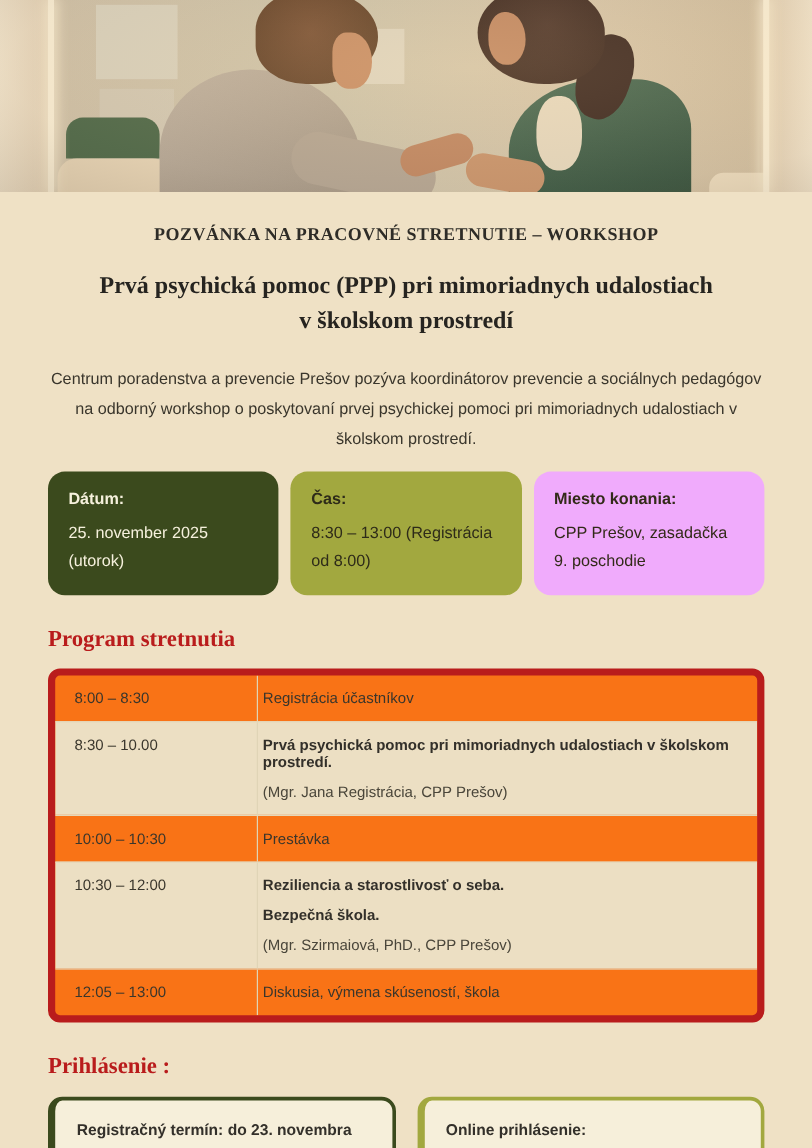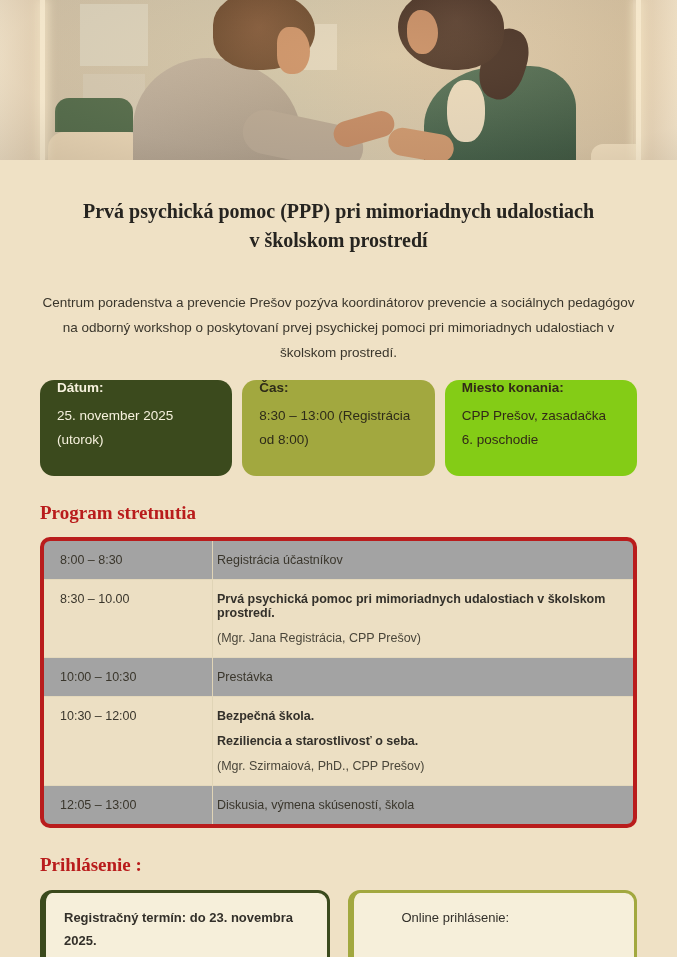--- a/index.html
+++ b/index.html
@@ -37,51 +37,51 @@
   .woman-blazer { left:424px; top:66px; width:152px; height:104px; background:linear-gradient(160deg,#486d58,#35523f); border-radius:52% 30% 6% 14% / 58% 40% 4% 8%; }
   .woman-blouse { left:447px; top:80px; width:38px; height:62px; background:#e9ddc4; border-radius:45%; }
   .woman-hand1 { left:333px; top:116px; width:62px; height:26px; background:#c28a66; border-radius:13px; transform:rotate(-16deg); }
   .woman-hand2 { left:388px; top:131px; width:66px; height:28px; background:#cb9770; border-radius:14px; transform:rotate(10deg); }
   .glow { left:0; top:0; width:100%; height:100%;
           background:radial-gradient(ellipse at 58% 35%, rgba(252,206,142,.18) 0%, rgba(150,110,70,.10) 70%, rgba(90,65,40,.18) 100%); }
 
   
   .header { text-align:center; padding:28px 40px 0; }
   .eyebrow { font-size:15px; font-weight:600; letter-spacing:.4px; color:#2e2c27; }
-  .title   { margin-top:9px; font-size:20px; font-weight:700; line-height:1.45; color:#262420; }
-  .intro   { margin:36px auto 0; max-width:596px; font-size:13.5px; line-height:1.85; color:#3a362c; text-align:center; }
+  .title   { margin-top:19px; font-size:20px; font-weight:700; line-height:1.45; color:#262420; }
+  .intro   { margin:22px auto 0; max-width:596px; font-size:13.5px; line-height:1.85; color:#3a362c; text-align:center; }
 
   
   .cards { display:flex; gap:10px; padding:14px 40px 0; }
-  .card  { flex:1; border-radius:14px; padding:0 17px; min-height:96px; }
+  .card  { flex:1; border-radius:14px; padding:15px 17px; min-height:96px; }
   .card .lbl { font-size:13.5px; font-weight:700; }
   .card .val { margin-top:9px; font-size:13.5px; line-height:1.8; white-space:pre-line; }
   .card-date  { background:#3b4a1d; color:#f6f1dd; }
   .card-time  { background:#a2a83f; color:#2e2b19; }
-  .card-venue { background:#84cc16; color:#322a18; }
+  .card-venue { background:#f0abfc; color:#322a18; }
 
   
   .section-h { padding:26px 40px 0; font-size:19px; font-weight:700; color:#b91c1c; }
-  .program { margin:13px 40px 0; border:4px solid #b91c1c; border-radius:10px; overflow:hidden; background:#a3a3a3; }
+  .program { margin:13px 40px 0; border:6px solid #b91c1c; border-radius:10px; overflow:hidden; background:#f97316; }
   .prow { display:grid; grid-template-columns:168px 1fr; border-top:1px solid #e4d8bb; }
   .prow:first-child { border-top:none; }
   .prow.alt { background:#ecdfc3; }
   .ptime { padding:12px 16px; font-size:12.5px; color:#3a362c; }
   .pdesc { padding:12px 4px; font-size:12.5px; border-left:1px solid #e0d4b6; }
   .pdesc p + p { margin-top:11px; }
   .pdesc .b { font-weight:700; color:#33302a; }
   .pdesc .sp { color:#4a463a; }
 
   
   .signup-cards { display:flex; gap:18px; padding:14px 40px 0; }
   .scard { flex:1; background:#f6efda; border-radius:12px; padding:14px 18px; min-height:84px; font-size:13px; line-height:1.75; color:#33302a; }
   .scard-deadline { border:3px solid #3b4a1d; border-left-width:6px; }
   .scard-online   { border:3px solid #a2a83f; border-left-width:6px; }
   .scard .b { font-weight:700; }
-  .online-label { font-weight:400;margin-left:30px; }
+  .online-label { font-weight:700; }
 </style>
 </head>
 <body>
 
 <div class="banner">
   <div class="wall-mid"></div>
   <div class="poster1"></div>
   <div class="poster2"></div>
   <div class="poster3"></div>
   <div class="cabinet-green"></div>
@@ -99,41 +99,42 @@
   <div class="woman-hand1"></div>
   <div class="woman-hand2"></div>
   <div class="wall-left"></div>
   <div class="wall-right"></div>
   <div class="lightstrip-left"></div>
   <div class="lightstrip-right"></div>
   <div class="glow"></div>
 </div>
 
 <div class="header">
+  <div class="eyebrow serif">POZVÁNKA NA PRACOVNÉ STRETNUTIE – WORKSHOP</div>
   <div class="title serif">
     <span>Prvá psychická pomoc (PPP) pri mimoriadnych udalostiach</span><br>
     <span>v školskom prostredí</span>
   </div>
   <div class="intro">Centrum poradenstva a prevencie Prešov pozýva koordinátorov prevencie a sociálnych pedagógov na odborný workshop o poskytovaní prvej psychickej pomoci pri mimoriadnych udalostiach v školskom prostredí.</div>
 </div>
 
 <div class="cards">
   <div class="card card-date">
     <div class="lbl">Dátum:</div>
     <div class="val">25. november 2025
 (utorok)</div>
   </div>
   <div class="card card-time">
     <div class="lbl">Čas:</div>
     <div class="val">8:30 – 13:00 (Registrácia od 8:00)</div>
   </div>
   <div class="card card-venue">
     <div class="lbl">Miesto konania:</div>
     <div class="val">CPP Prešov, zasadačka
-6. poschodie</div>
+9. poschodie</div>
   </div>
 </div>
 
 <div class="section-h serif">Program stretnutia</div>
 <div class="program">
   <div class="prow">
     <div class="ptime">8:00 – 8:30</div>
     <div class="pdesc">
       <p>Registrácia účastníkov</p>
     </div>
@@ -147,22 +148,22 @@
   </div>
   <div class="prow">
     <div class="ptime">10:00 – 10:30</div>
     <div class="pdesc">
       <p>Prestávka</p>
     </div>
   </div>
   <div class="prow alt">
     <div class="ptime">10:30 – 12:00</div>
     <div class="pdesc">
+      <p class="b">Reziliencia a starostlivosť o seba.</p>
       <p class="b">Bezpečná škola.</p>
-      <p class="b">Reziliencia a starostlivosť o seba.</p>
       <p class="sp">(Mgr. Szirmaiová, PhD., CPP Prešov)</p>
     </div>
   </div>
   <div class="prow">
     <div class="ptime">12:05 – 13:00</div>
     <div class="pdesc">
       <p>Diskusia, výmena skúseností, škola</p>
     </div>
   </div>
 </div>

